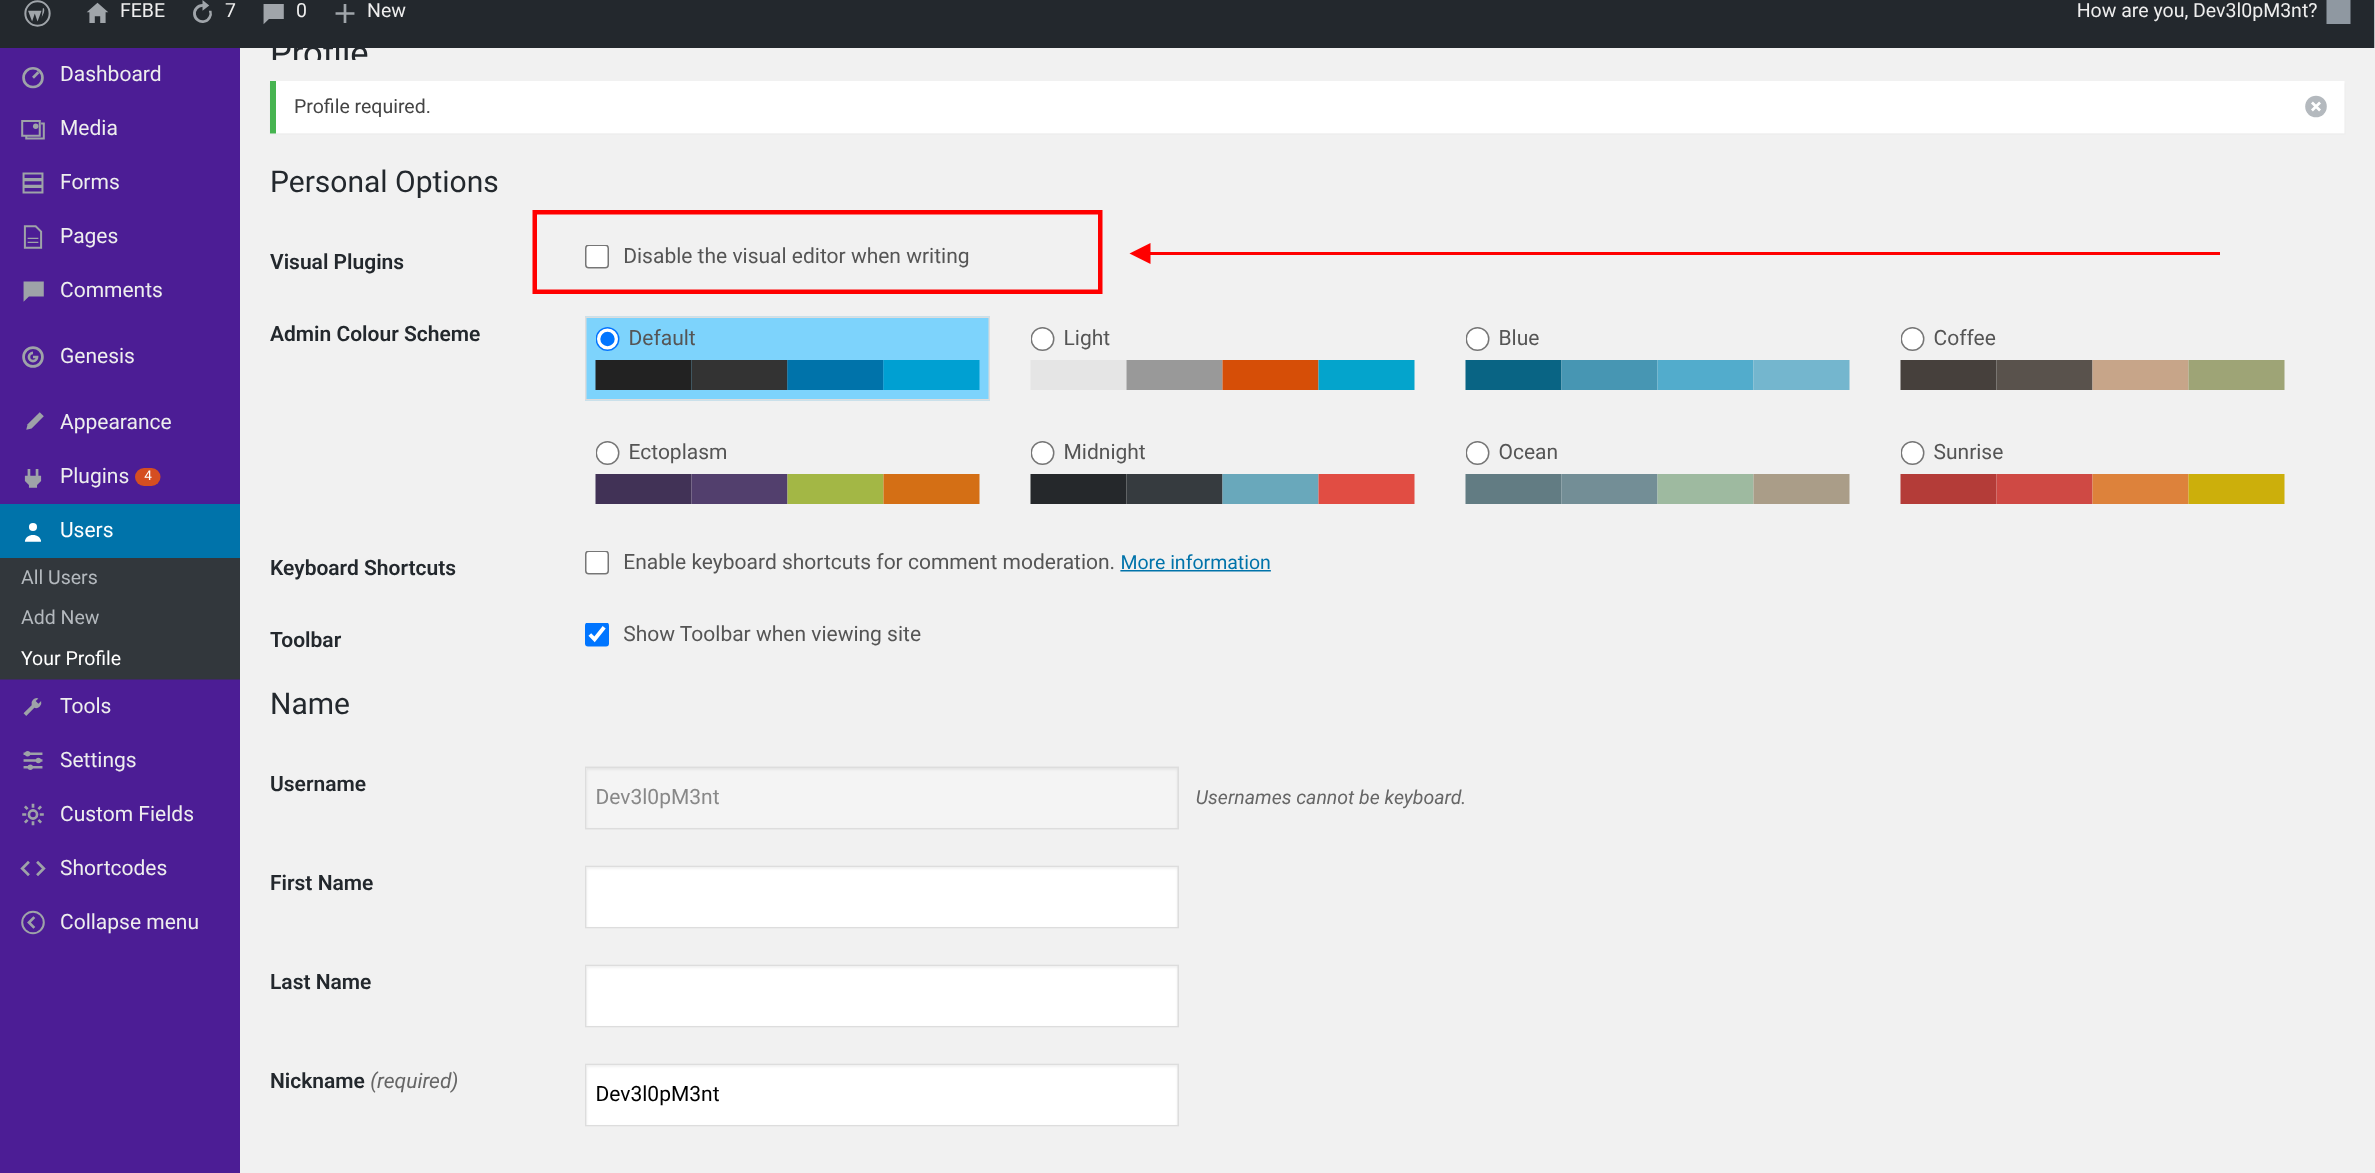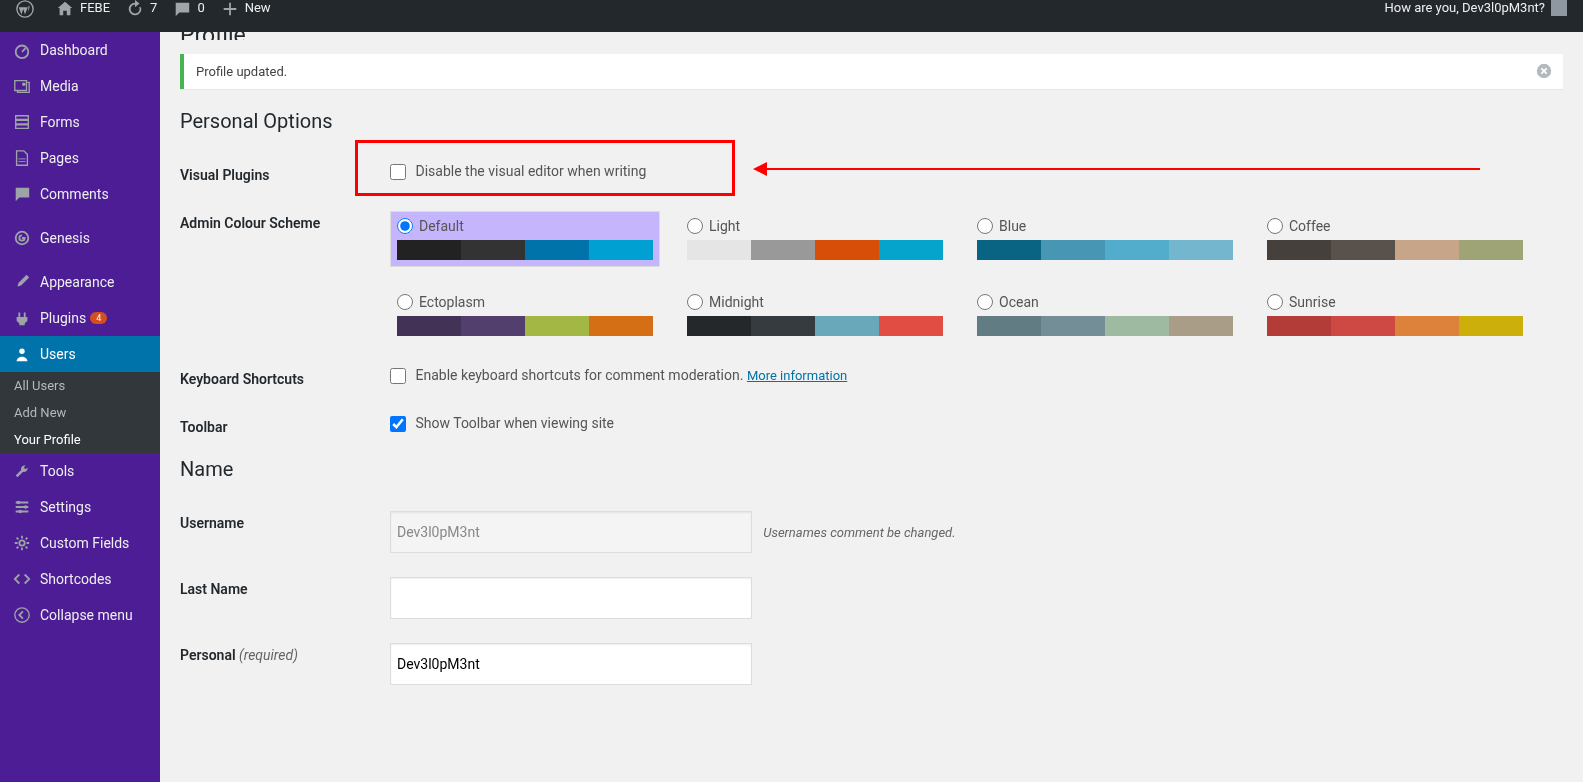--- a/index.html
+++ b/index.html
@@ -22,28 +22,28 @@
 .adminmenu .sub .subitem.current{color:#fff;font-weight:400}
 .badge{background:#d54e21;color:#fff;border-radius:9px;font-size:9px;padding:1px 6px;margin-left:4px}
 .content{flex:1;padding:0 20px 20px;overflow:auto;height:750px}
 .pagetitle{font-size:23px;font-weight:400;color:#23282d;margin:4px 0 14px;overflow:hidden;height:18px;padding-top:0;margin-top:-10px}
 .notice{background:#fff;border-left:4px solid #46b450;padding:10px 12px;margin-bottom:20px;box-shadow:0 1px 1px rgba(0,0,0,.04);position:relative}
 .notice .dismiss{position:absolute;right:10px;top:8px;color:#b4b9be;font-size:16px;cursor:pointer}
 h2.section{font-size:20px;font-weight:400;color:#23282d;margin:6px 0 18px}
 .form-table{width:100%;border-collapse:collapse}
 .form-table th{text-align:left;width:200px;padding:16px 10px 16px 0;font-weight:600;color:#23282d;vertical-align:top;font-size:14px}
 .form-table td{padding:12px 10px;vertical-align:top}
-input[type=text]{border:1px solid #ddd;background:#fff;padding:20px 6px;font-size:14px;width:362px;height:28px;box-shadow:inset 0 1px 2px rgba(0,0,0,.07)}
+input[type=text]{border:1px solid #ddd;background:#fff;padding:20px 6px;font-size:14px;width:396px;height:28px;box-shadow:inset 0 1px 2px rgba(0,0,0,.07)}
 input[type=text]:disabled{background:#f4f4f4;color:#888}
 input[type=checkbox],input[type=radio]{width:16px;height:16px;margin-right:6px;vertical-align:middle}
 label.inline{color:#555;font-size:14px}
 .description{color:#666;font-style:italic;font-size:13px;margin-left:8px}
 .schemewrap{display:grid;grid-template-columns:repeat(4,270px);gap:20px}
 .scheme{border:1px solid transparent;padding:6px 6px 6px 6px}
-.scheme.selected{background:#c4b5fd;border-color:#ddd}
+.scheme.selected{background:#7dd3fc;border-color:#ddd}
 .scheme .hdr{display:flex;align-items:center;margin-bottom:6px;font-size:14px;color:#555}
 .scheme .swatches{display:flex;height:20px}
 .scheme .swatches .sw{flex:1}
 a.more{color:#0073aa;text-decoration:underline}
 .em{font-style:italic;color:#666;font-weight:400}
 .annot-box{position:absolute;border:3px solid red;pointer-events:none}
 .annot-arrow{position:absolute;height:2px;background:red}
 .annot-arrow::before{content:"";position:absolute;left:-14px;top:-6px;border:7px solid transparent;border-right:14px solid red}
 svg{width:18px;height:18px;fill:currentColor}
 </style>
@@ -217,21 +217,21 @@
           </svg>
         </span>
         <span>Collapse menu</span>
       </div>
   </div>
 
   <div class="content" style="position:relative">
     <h1 class="pagetitle">Profile</h1>
 
     <div class="notice">
-      <span>Profile updated.</span>
+      <span>Profile required.</span>
       <span class="dismiss"><svg viewBox="0 0 20 20" width="16" height="16">
             <circle cx="10" cy="10" r="8" fill="#b4b9be"></circle>
             <path d="M7 7l6 6M13 7l-6 6" stroke="#fff" stroke-width="2"></path>
           </svg></span>
     </div>
 
     <h2 class="section">Personal Options</h2>
 
     <table class="form-table">
       <tbody>
@@ -370,29 +370,33 @@
       </table>
 
     <h2 class="section">Name</h2>
 
     <table class="form-table">
       <tbody>
           <tr>
         <th>Username</th>
         <td>
           <input type="text" disabled="" value="Dev3l0pM3nt" style="">
-          <span class="description">Usernames comment be changed.</span>
+          <span class="description">Usernames cannot be keyboard.</span>
         </td>
+      </tr>
+      <tr>
+        <th>First Name</th>
+        <td><input type="text" value="" style=""></td>
       </tr>
       <tr>
         <th>Last Name</th>
         <td><input type="text" value="" style=""></td>
       </tr>
       <tr>
-        <th><span>Personal</span> <span class="em">(required)</span></th>
+        <th><span>Nickname</span> <span class="em">(required)</span></th>
         <td><input type="text" value="Dev3l0pM3nt" style=""></td>
       </tr>
     </tbody>
       </table>
 
     <div class="annot-box" style="left:195px;top:108px;width:380px;height:56px"></div>
     <div class="annot-arrow" style="left:600px;top:136px;width:720px"></div>
   </div>
 </div>
 

